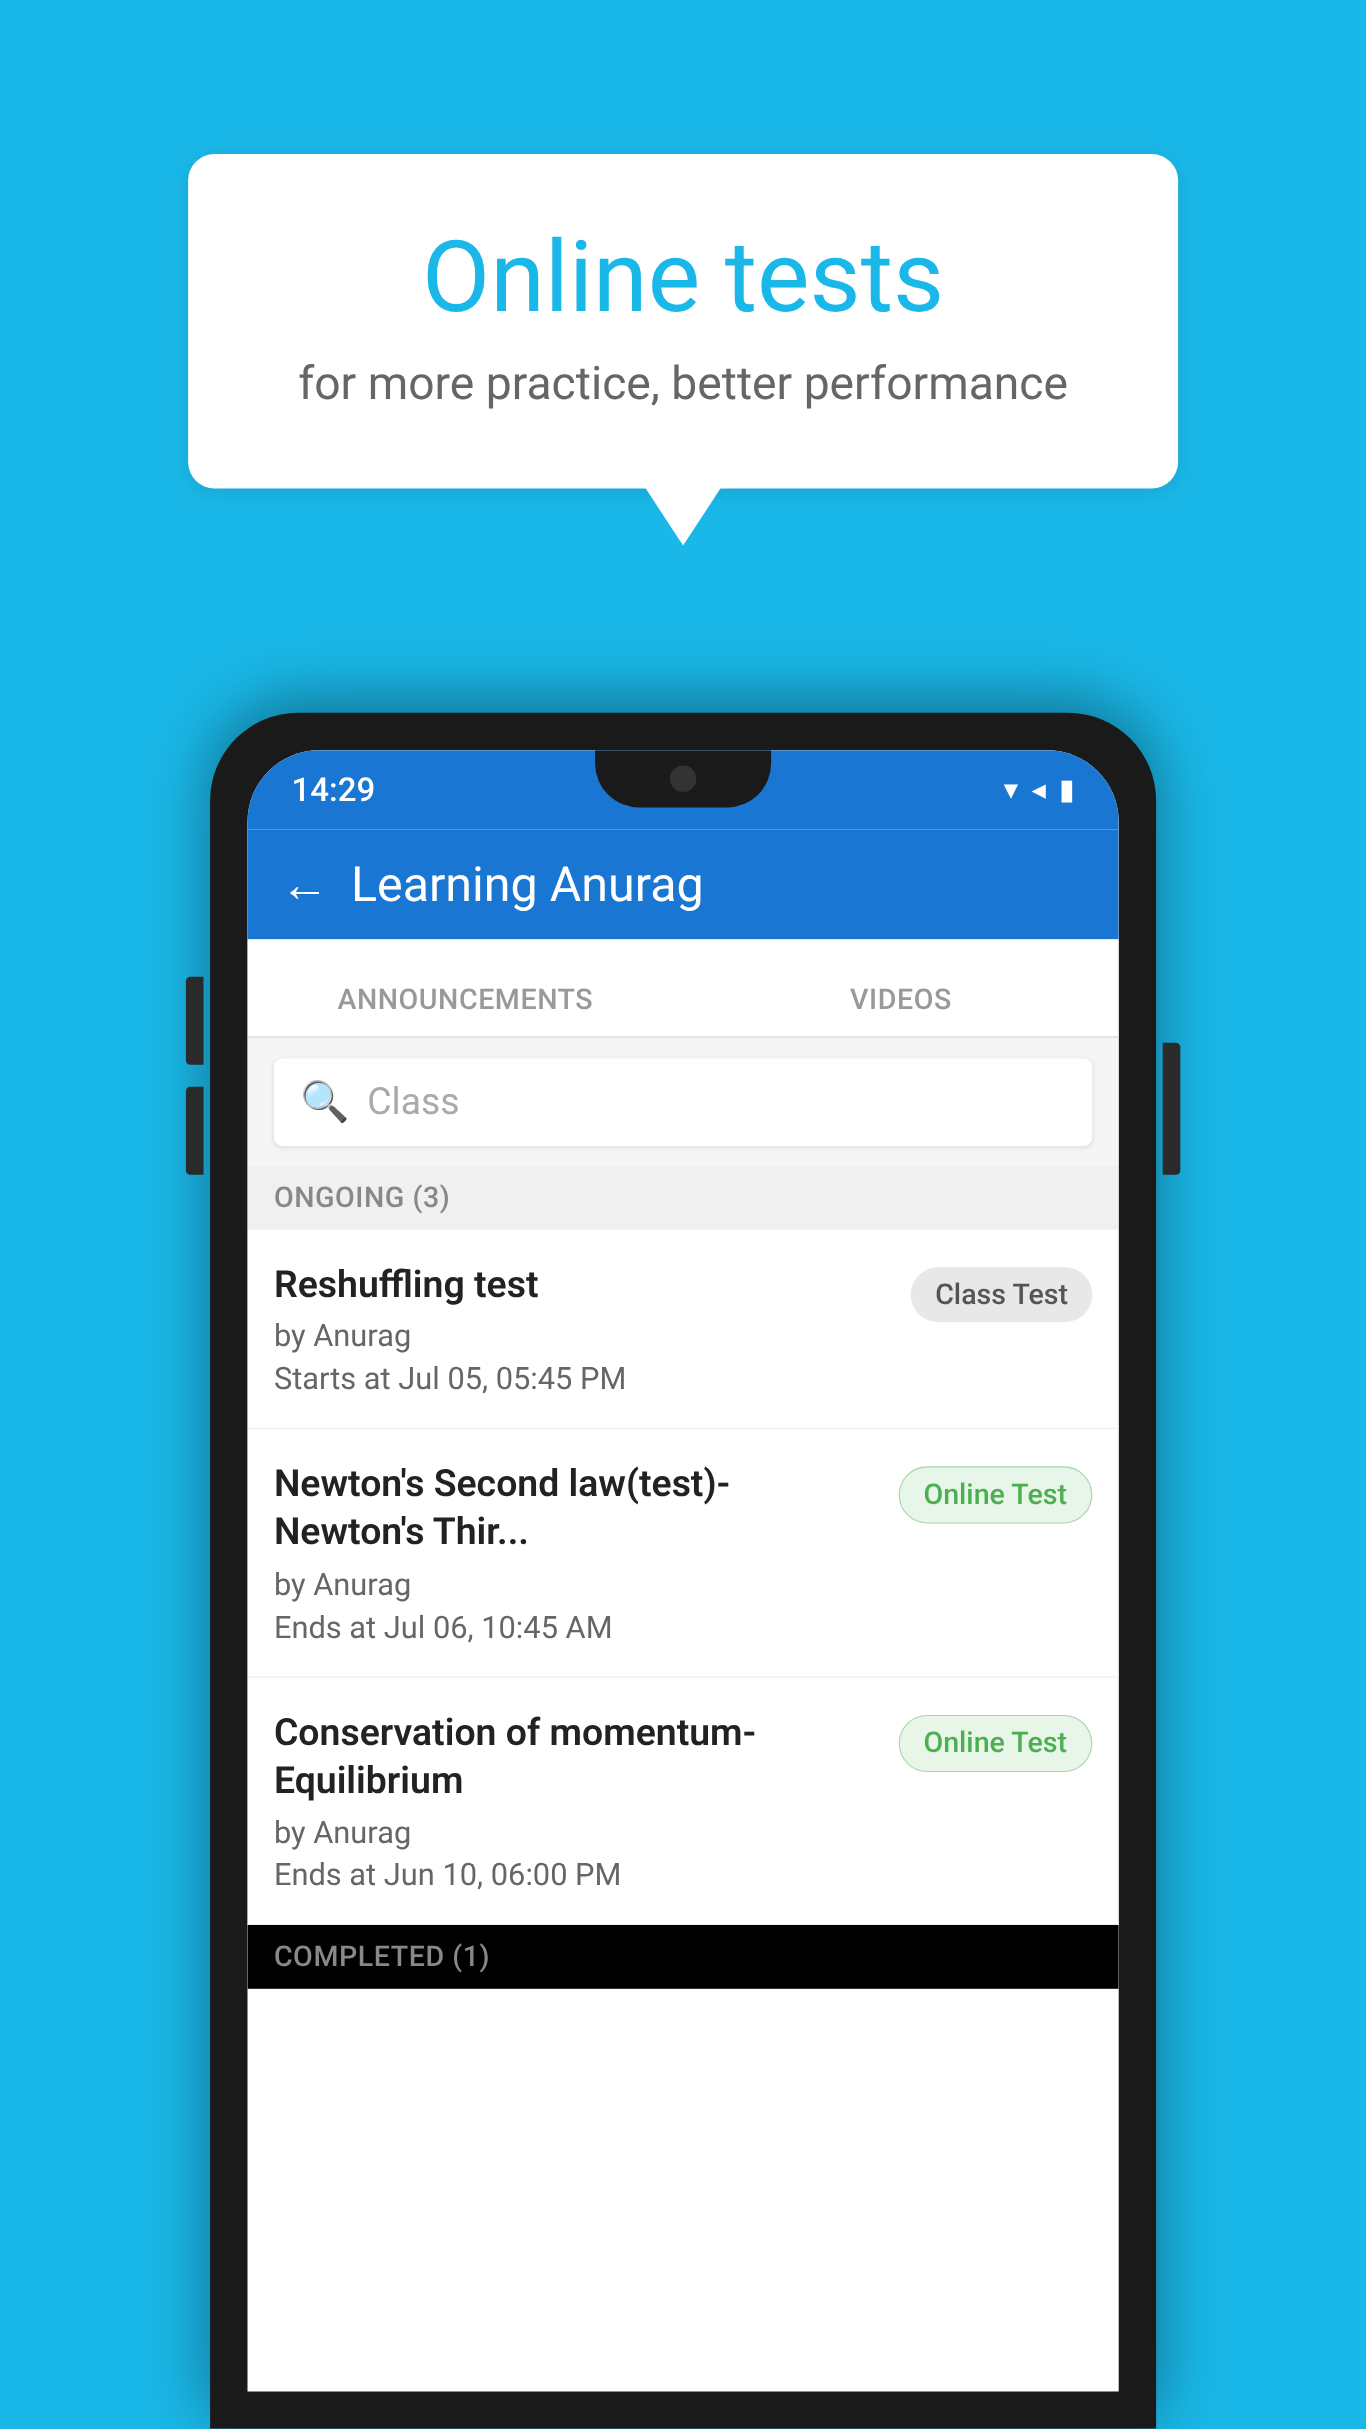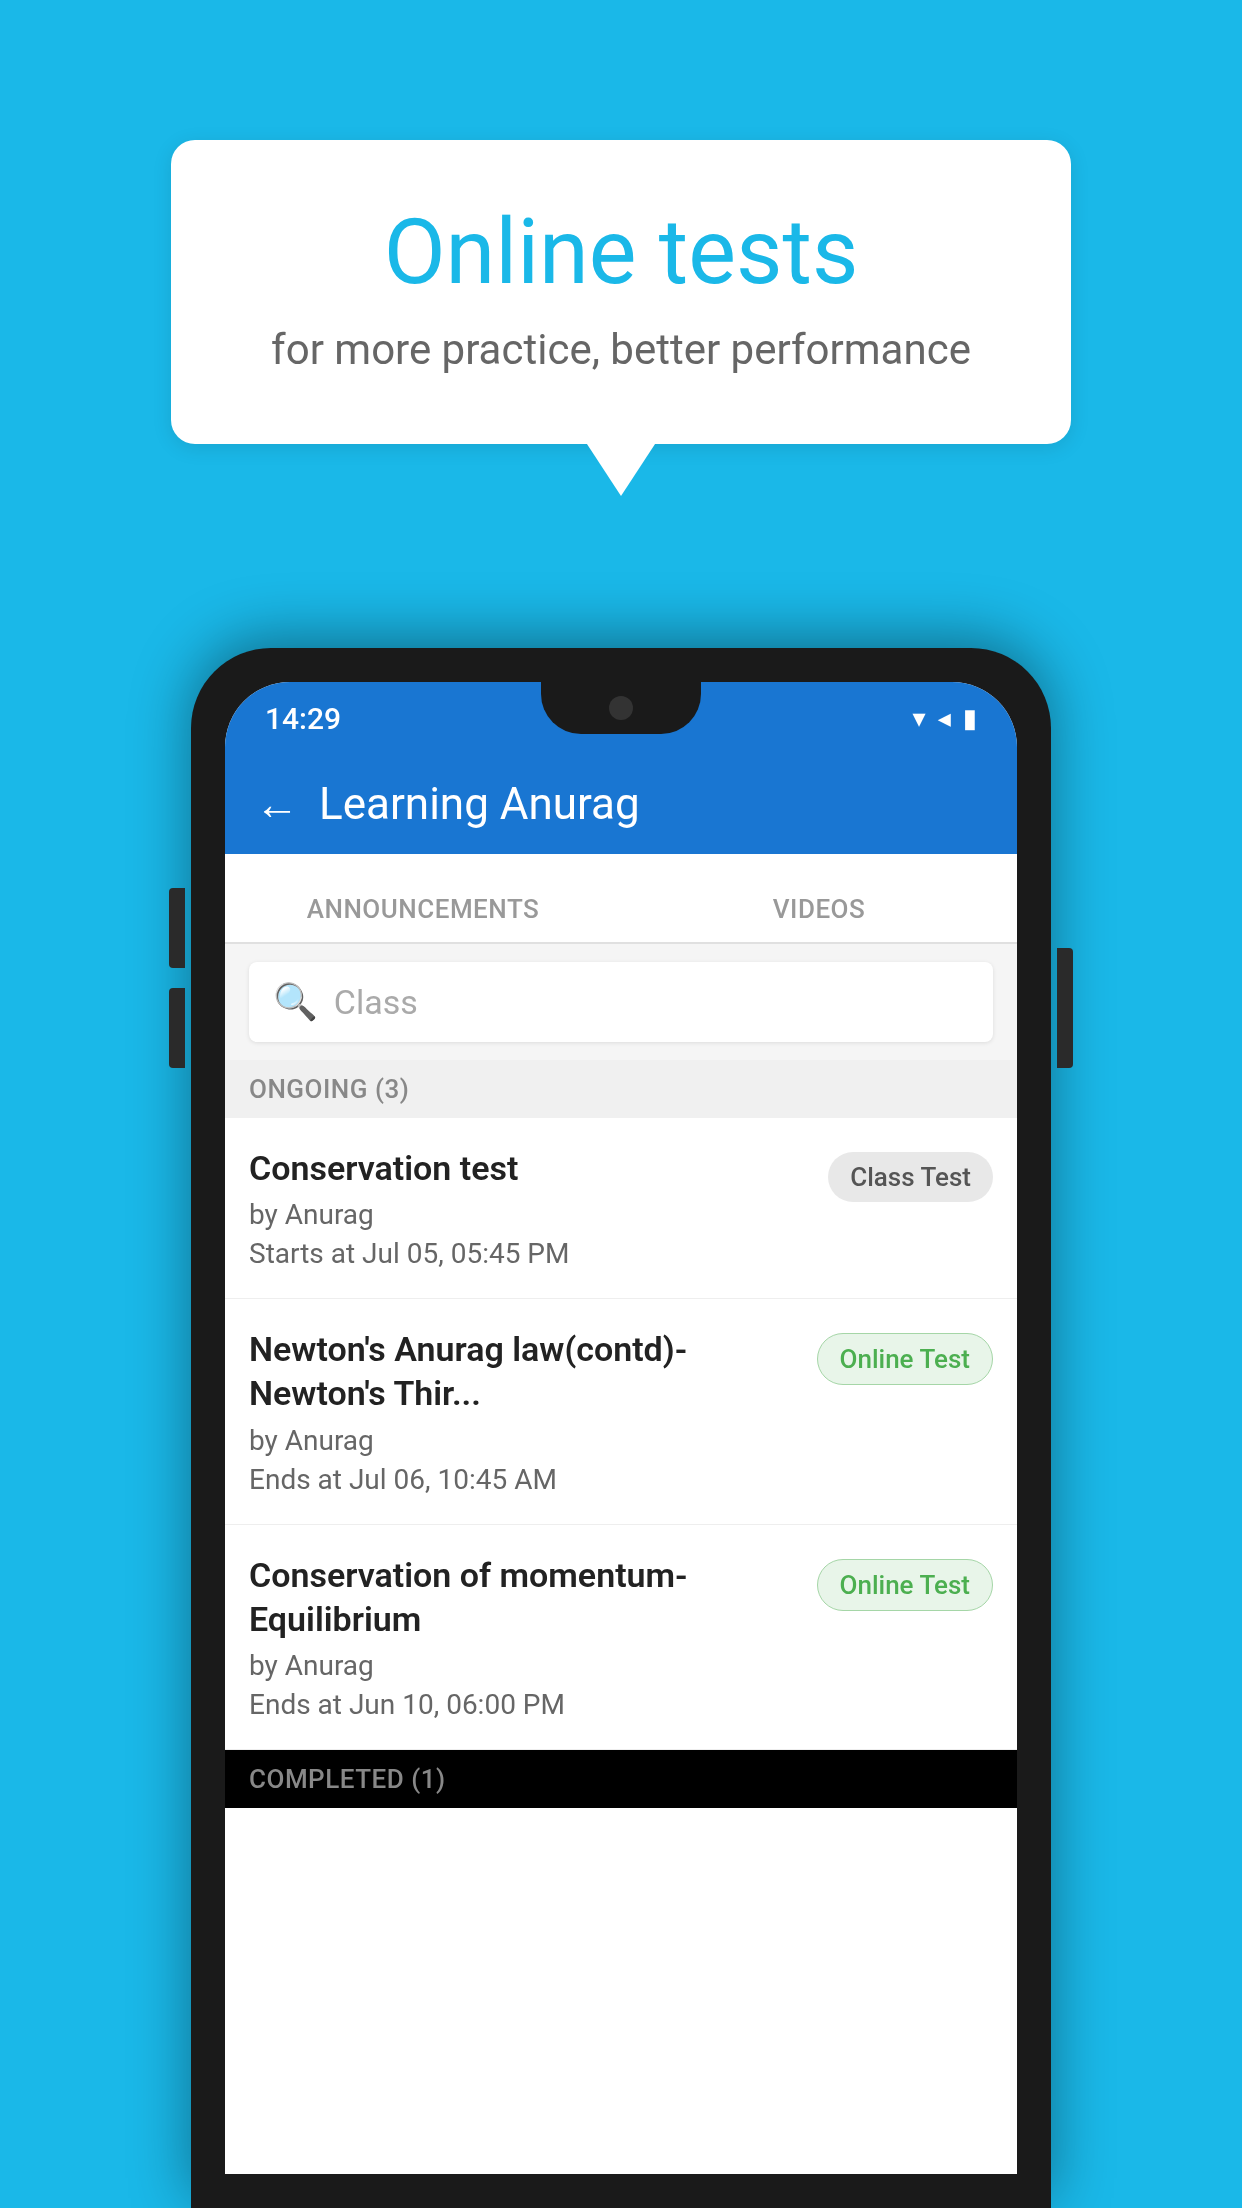--- a/index.html
+++ b/index.html
@@ -352,32 +352,32 @@
     </div>
 
     <div class="section-header">
       <span class="section-label">ONGOING (3)</span>
     </div>
 
     <div class="test-list">
 
       <div class="test-item">
         <div class="test-info">
-          <div class="test-name">Conservation test</div>
+          <div class="test-name">Reshuffling test</div>
           <div class="test-author">by Anurag</div>
           <div class="test-time">
             <span>Starts at</span>&nbsp;<span>Jul 05, 05:45 PM</span>
           </div>
         </div>
         <span class="test-badge badge-class">Class Test</span>
       </div>
 
       <div class="test-item">
         <div class="test-info">
-          <div class="test-name">Newton's Anurag law(contd)-Newton's Thir...</div>
+          <div class="test-name">Newton's Second law(test)-Newton's Thir...</div>
           <div class="test-author">by Anurag</div>
           <div class="test-time">
             <span>Ends at</span>&nbsp;<span>Jul 06, 10:45 AM</span>
           </div>
         </div>
         <span class="test-badge badge-online">Online Test</span>
       </div>
 
       <div class="test-item">
         <div class="test-info">

